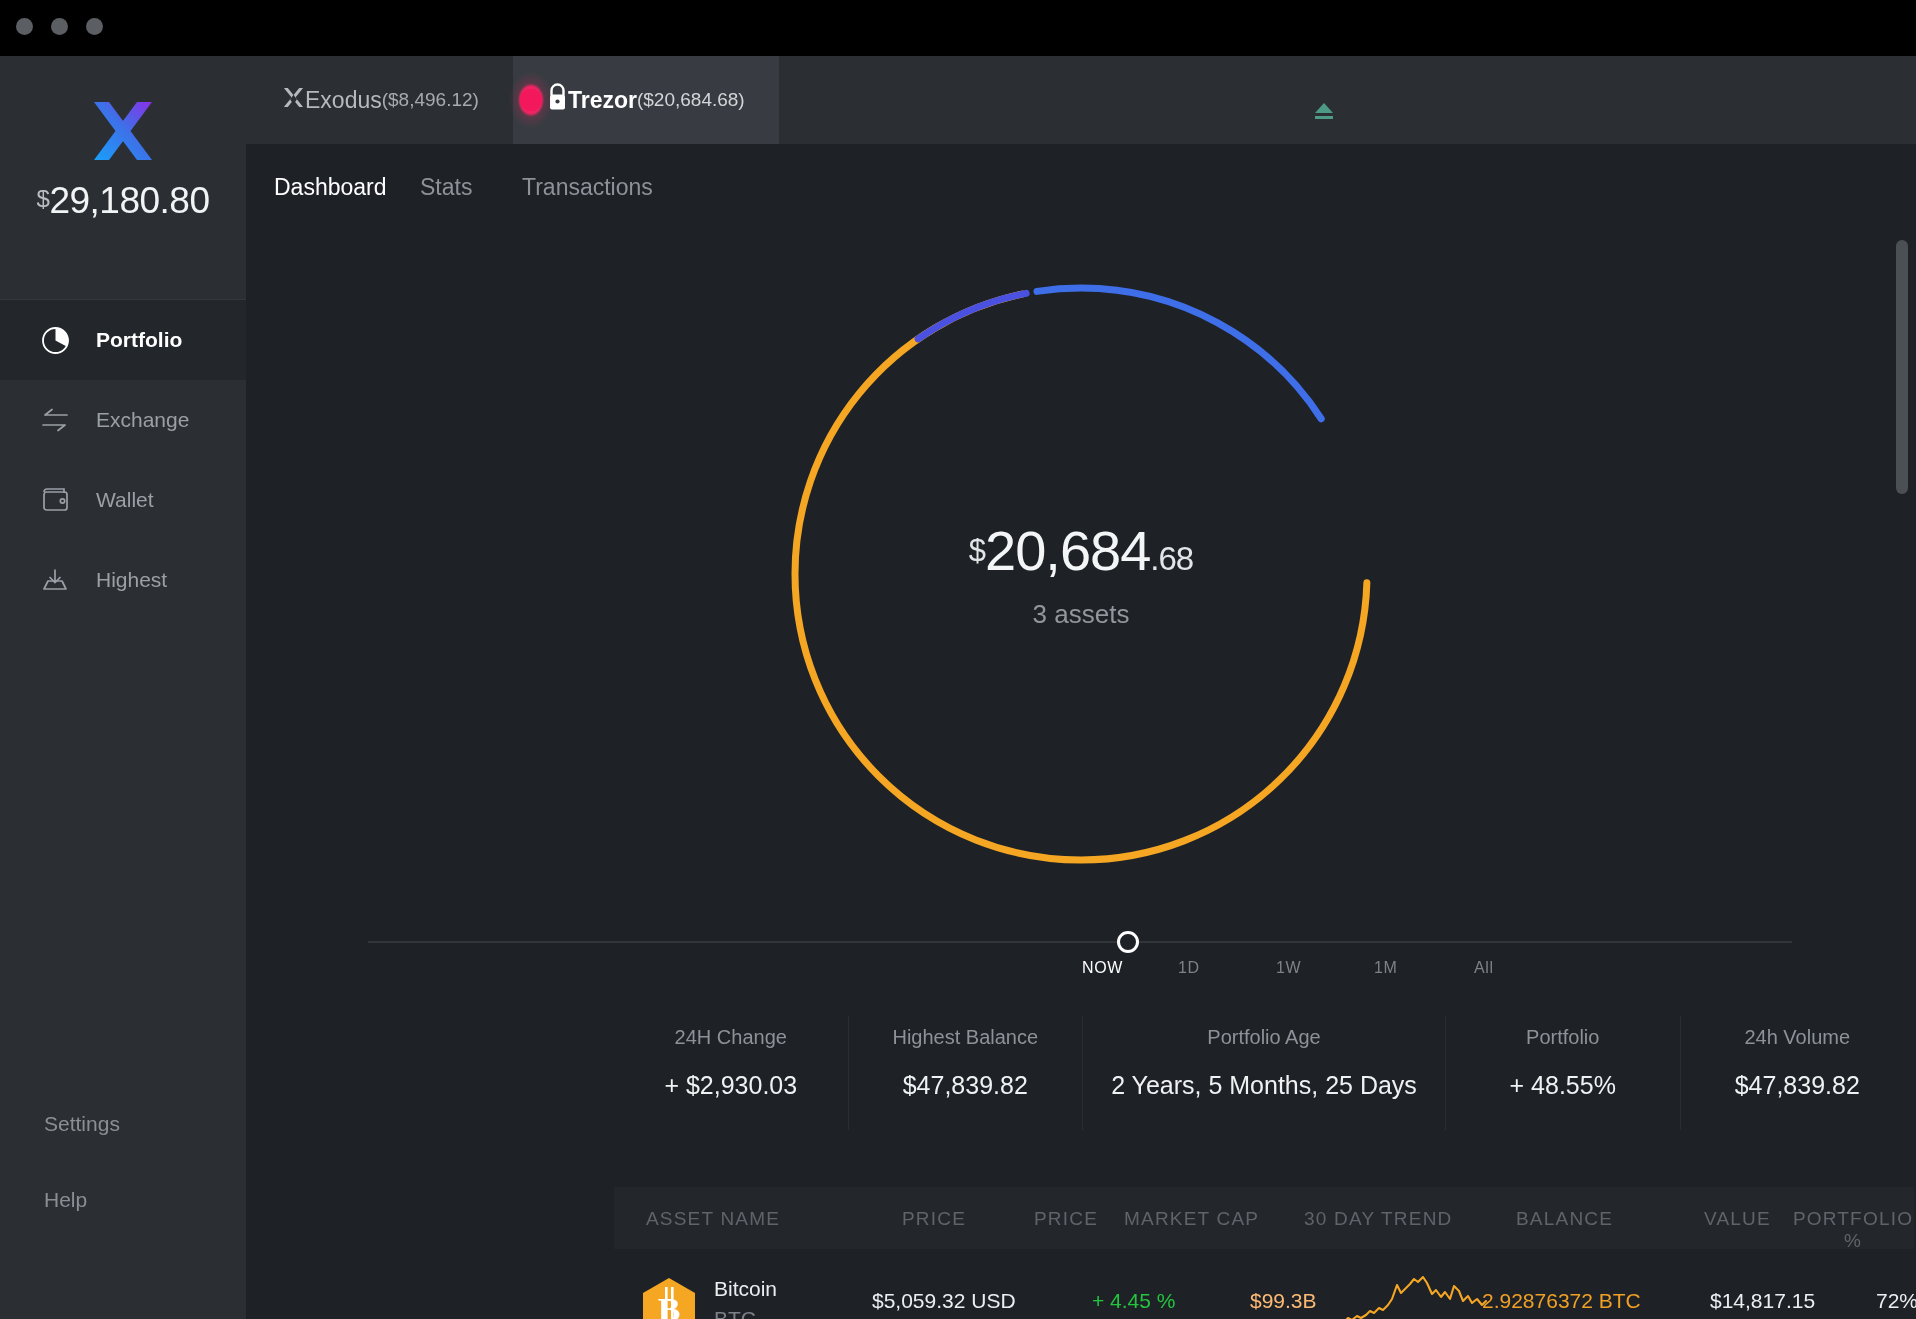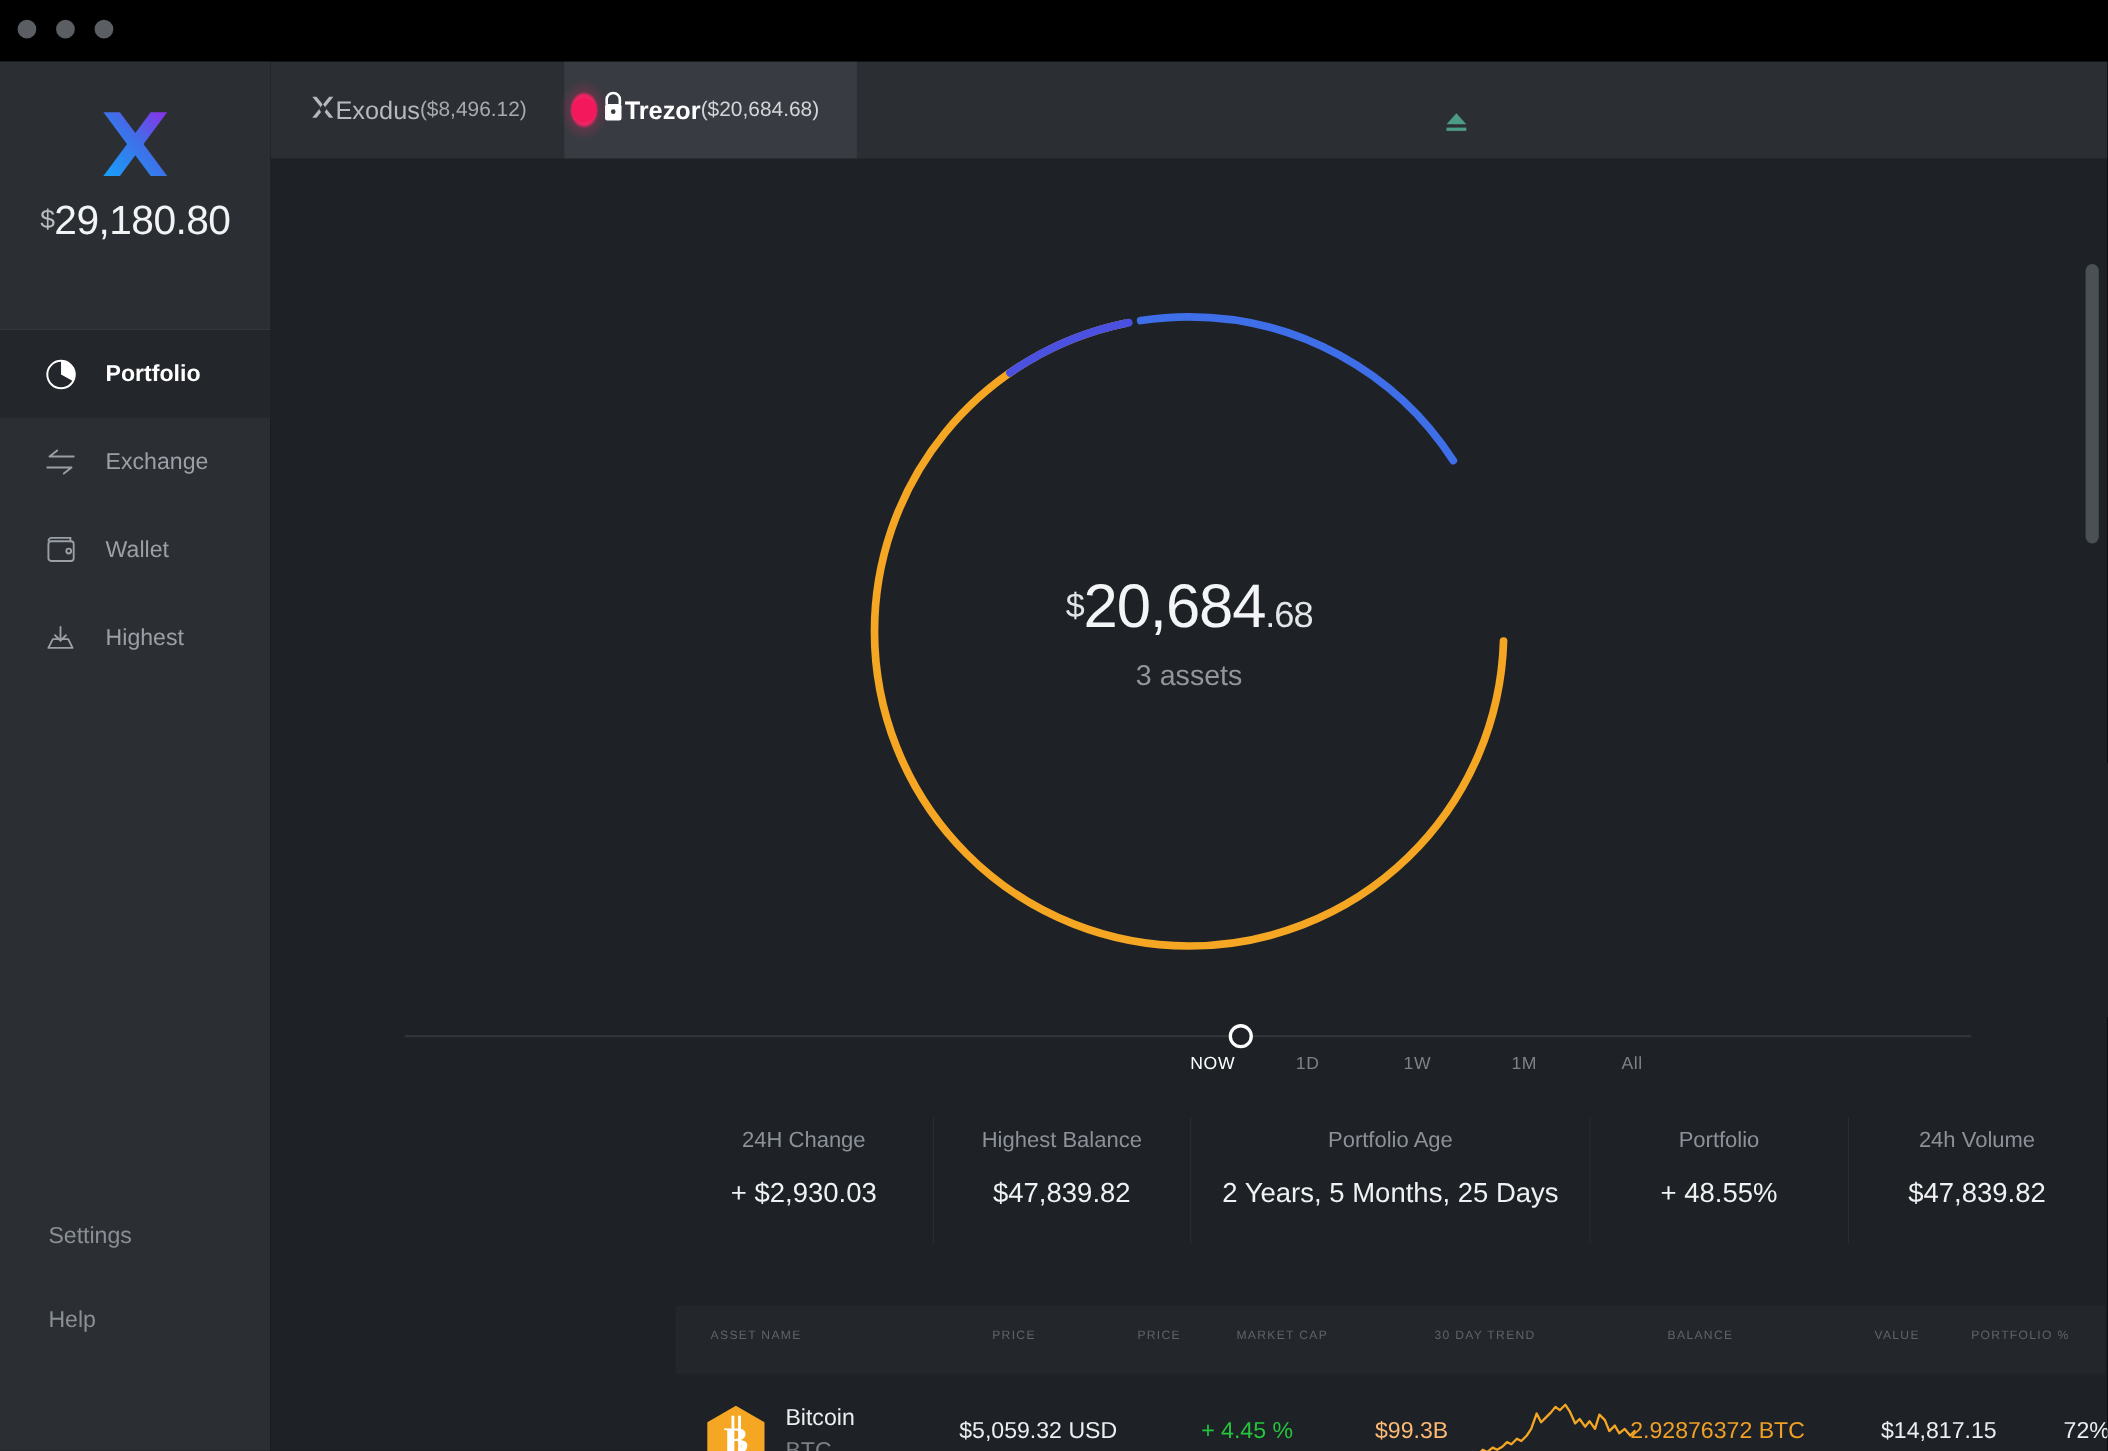--- a/index.html
+++ b/index.html
@@ -121,21 +121,21 @@
   .stat{ flex:1; text-align:center; border-right:1px solid #2a2e33; padding-top:10px; }
   .stat:last-child{ border-right:none; }
   .stat .lbl{ color:#8d9299; font-size:20px; }
   .stat .val{ color:#f0f1f2; font-size:25px; margin-top:22px; }
 
   
   .tablehead{
     position:absolute; left:368px; top:1131px; width:1300px; height:62px;
     background:#23272c;
   }
-  .th{ position:absolute; top:21px; font-size:11px; color:#5f646a; letter-spacing:1.2px;text-align:center; }
+  .th{ position:absolute; top:21px; font-size:19px; color:#5f646a; letter-spacing:1.2px;text-align:center; }
 
   .row{
     position:absolute; left:368px; top:1205px; width:1300px; height:88px;
     background:#1e2227;
   }
   .coinicon{
     position:absolute; left:27px; top:16px; width:56px; height:62px;
   }
   .coinname{ position:absolute; left:100px; top:16px; color:#eceef0; font-size:21px; }
   .coinsym{ position:absolute; left:100px; top:46px; color:#7c8187; font-size:21px; }
@@ -270,20 +270,25 @@
         <span class="amt">($20,684.68)</span>
       </div>
       <div class="eject">
         <svg width="26" height="22" viewBox="0 0 26 22">
           <path d="M13 3 L22 13 H4 Z" fill="#4d9b86"></path>
           <rect x="4" y="16" width="18" height="3" fill="#4d9b86"></rect>
         </svg>
       </div>
     </div>
 
+    <div class="pagetabs">
+      <div class="ptab active" style="left:28px">Dashboard</div>
+      <div class="ptab" style="left:174px">Stats</div>
+      <div class="ptab" style="left:276px">Transactions</div>
+    </div>
 
     <div class="donutwrap">
       <svg class="donutsvg" width="600" height="600" viewBox="0 0 600 600">
 
         <circle cx="300" cy="300" r="286" fill="none" stroke="#f5a623" stroke-width="7" stroke-linecap="round" stroke-dasharray="1279 518" stroke-dashoffset="-458" transform="rotate(-90 300 300)"></circle>
 
         <circle cx="300" cy="300" r="286" fill="none" stroke="#3f6fe8" stroke-width="7" stroke-linecap="round" stroke-dasharray="330 1467" stroke-dashoffset="-1752" transform="rotate(-90 300 300)"></circle>
 
         <circle cx="300" cy="300" r="286" fill="none" stroke="#4a51e0" stroke-width="7" stroke-linecap="round" stroke-dasharray="118 1679" stroke-dashoffset="-1623" transform="rotate(-90 300 300)"></circle>
       </svg>

